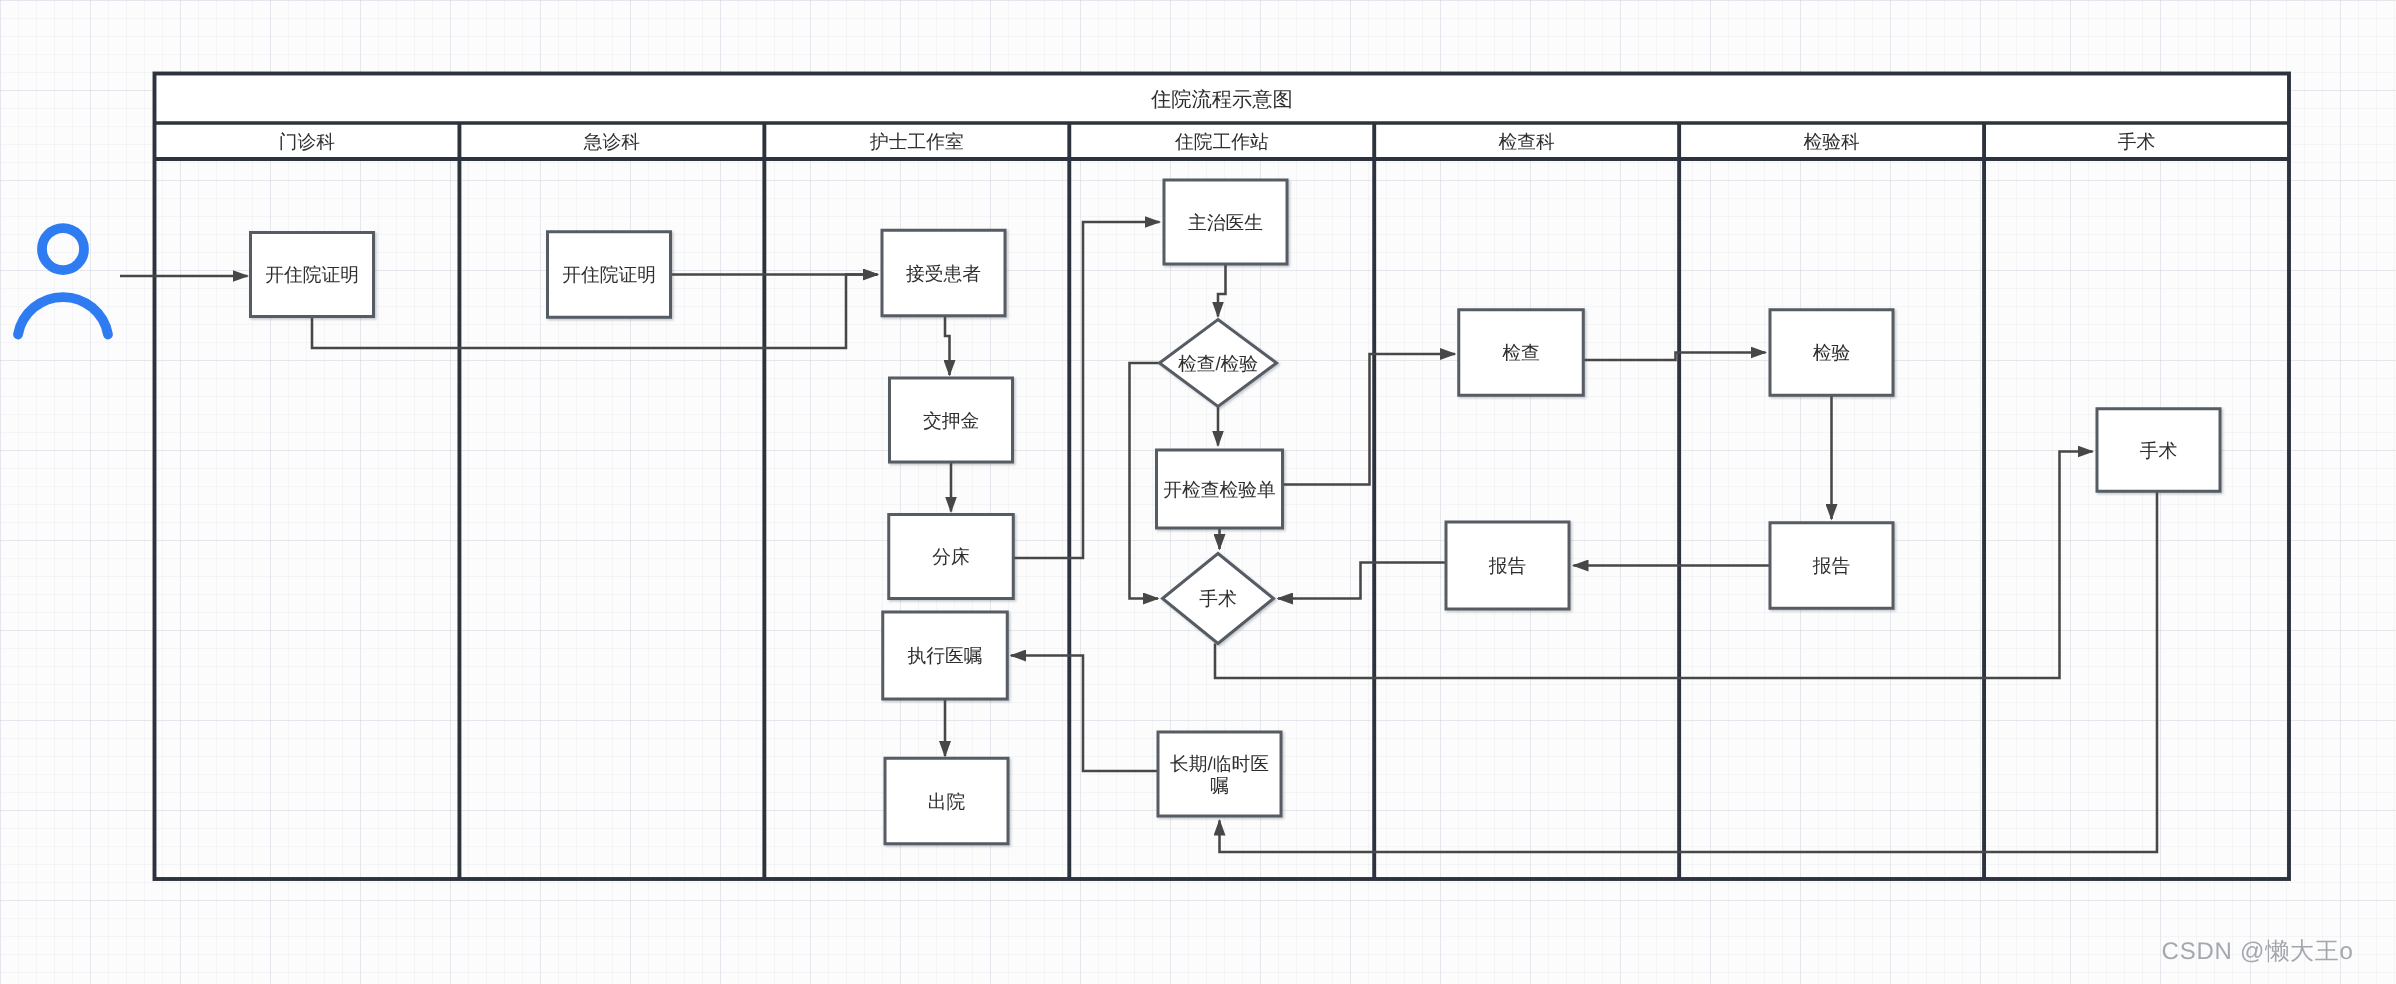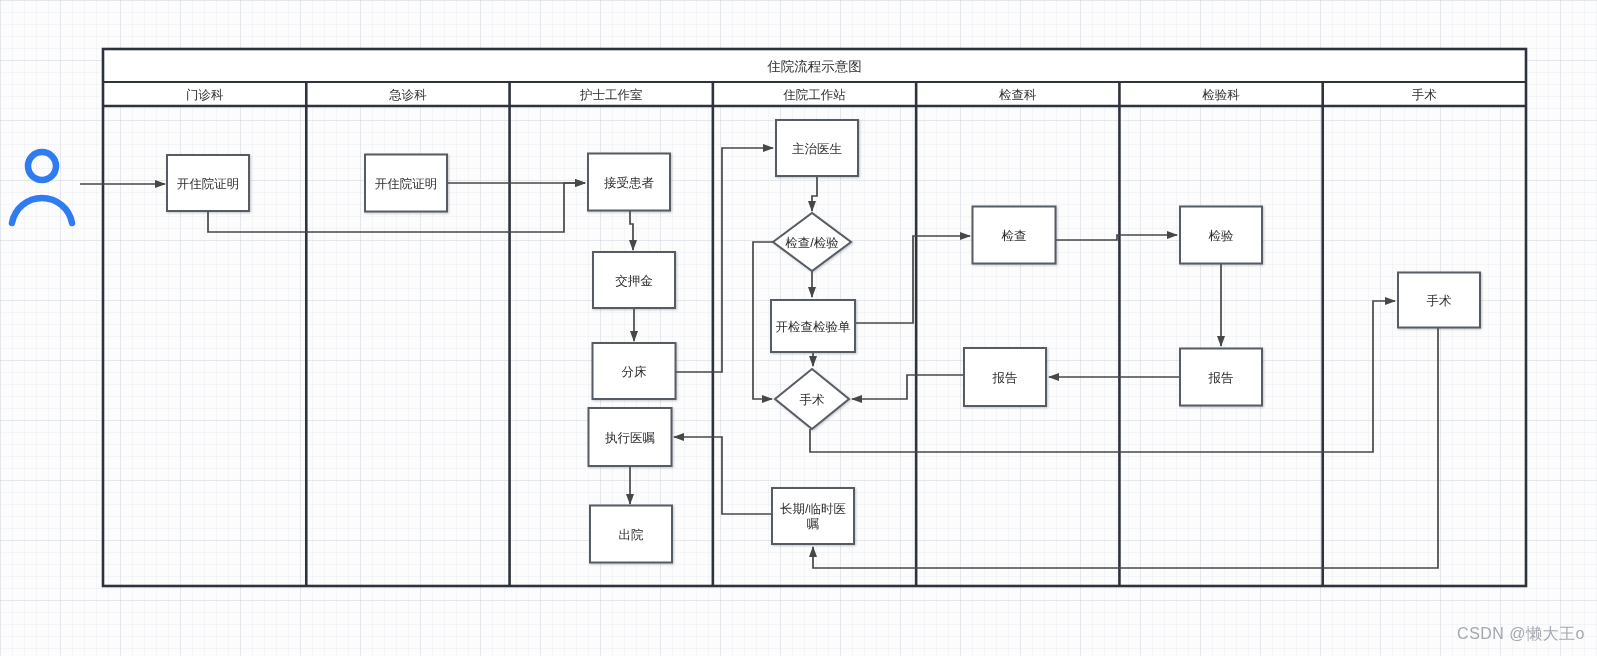--- a/index.html
+++ b/index.html
@@ -13,21 +13,21 @@
       linear-gradient(to right, rgba(205,210,220,.18) 1px, transparent 1px),
       linear-gradient(to bottom, rgba(205,210,220,.18) 1px, transparent 1px);
     background-size:60px 60px,60px 60px,12px 12px,12px 12px;
     position:relative;
   }
   #stage{position:absolute;left:0;top:0;width:1597px;height:464px;}
   #diagram-svg{position:absolute;left:0;top:0;}
   .node-shape{filter:drop-shadow(1px 1.5px 0.8px rgba(70,75,85,.30));}
   .node-text{pointer-events:none;}
   #watermark{
-    position:absolute;top:624px;right:12px;
+    position:absolute;top:624px;right:28px;
     font-size:16px;color:#a4a8ae;letter-spacing:.5px;
     user-select:none;white-space:nowrap;
   }
 </style>
 </head>
 <body>
 
 <div id="stage">
   <svg id="diagram-svg" width="1597" height="656">
       <defs>

